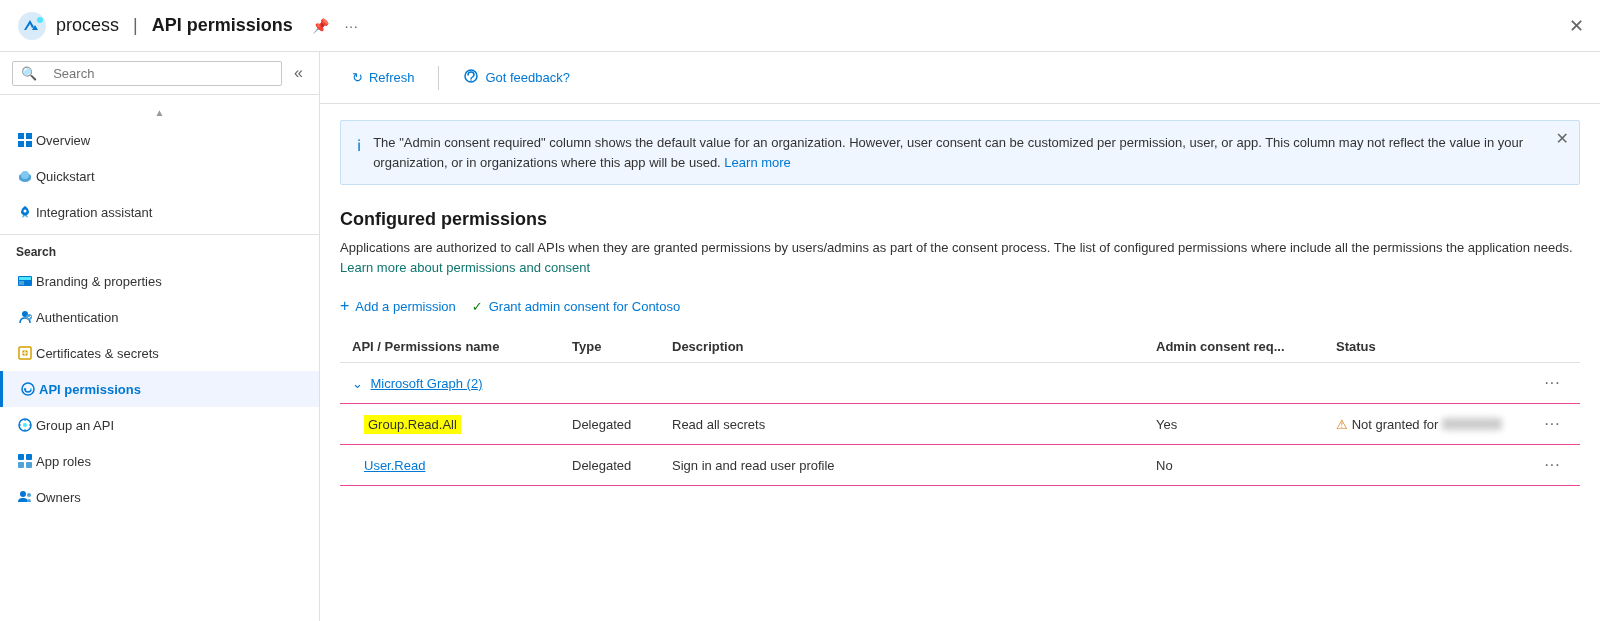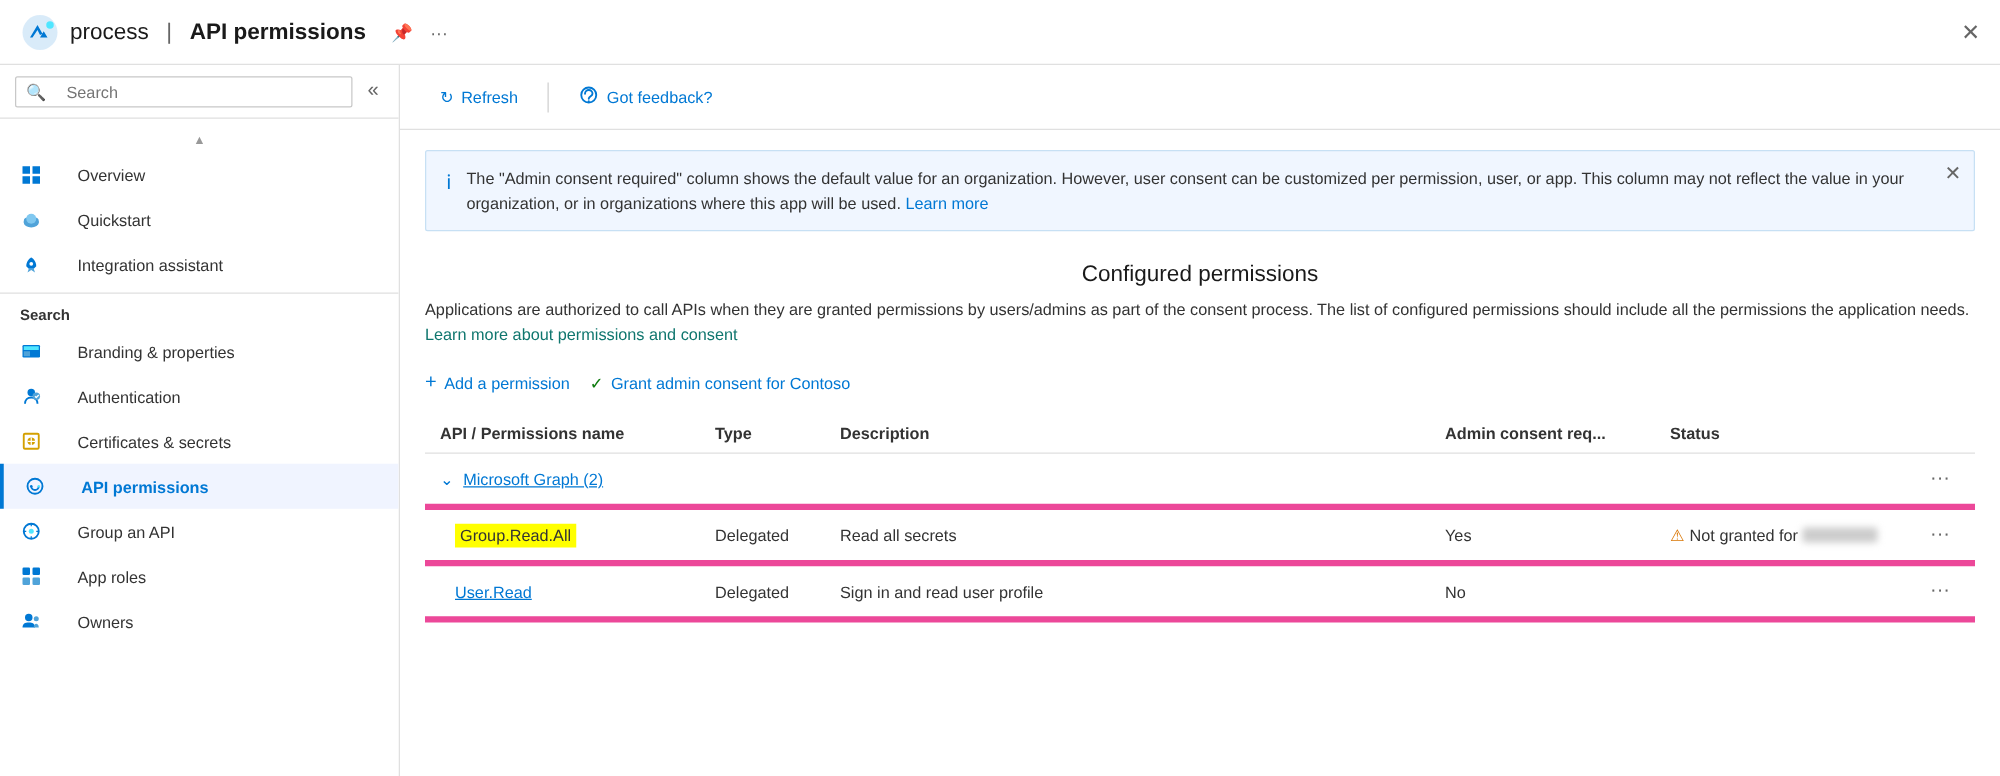--- a/index.html
+++ b/index.html
@@ -26,21 +26,21 @@
       flex: 1; display: flex; align-items: center; border: 1px solid #c8c8c8;
       border-radius: 2px; padding: 4px 8px; gap: 6px; background: #fff;
     }
     .sidebar-search input {
       border: none; outline: none; font-size: 13px; width: 100%; background: transparent; color: #c2410c; margin-left: 10px;
     }
     .sidebar-collapse { cursor: pointer; color: #666; font-size: 16px; padding: 4px; }
     .sidebar-scroll { overflow-y: auto; flex: 1; padding: 8px 0; }
 
     .sidebar-item {
-      display: flex; align-items: center; padding: 8px 16px; cursor: pointer; gap: 28px;
+      display: flex; align-items: center; padding: 8px 16px; cursor: pointer; gap: 2px;
       color: #333; font-size: 13px; min-height: 36px;
     }
     .sidebar-item.active { background: #f0f4ff; border-left: 3px solid #0078d4; font-weight: 600; }
     .sidebar-item.active .sidebar-item-label { color: #0078d4; }
     .sidebar-item-icon { width: 18px; height: 18px; display: flex; align-items: center; justify-content: center; flex-shrink: 0; }
 
     .sidebar-section-label {
       padding: 10px 16px 4px; font-size: 12px; font-weight: 700; color: #333; border-top: 1px solid #e0e0e0; margin-top: 4px;
     }
 
@@ -62,38 +62,38 @@
       margin: 16px 20px; padding: 12px 16px; background: #f0f6ff; border: 1px solid #c7e0f4;
       border-radius: 2px; display: flex; gap: 12px; align-items: flex-start; position: relative;
     }
     .info-banner-icon { color: #0078d4; font-size: 16px; flex-shrink: 0; margin-top: 1px; }
     .info-banner-text { font-size: 13px; color: #333; line-height: 1.5; }
     .info-banner-text a { color: #0078d4; text-decoration: none; }
     .info-banner-close { position: absolute; right: 10px; top: 8px; cursor: pointer; color: #666; font-size: 16px; }
 
     
     .permissions-section { padding: 8px 20px 16px; }
-    .section-title { font-size: 18px; font-weight: 400; color: #1a1a1a; margin-bottom: 8px; text-align: center; }
+    .section-title { font-size: 18px; font-weight: 700; color: #1a1a1a; margin-bottom: 8px; }
     .section-desc { font-size: 13px; color: #333; line-height: 1.5; margin-bottom: 16px; }
     .section-desc a { color: #0f766e; text-decoration: none; }
 
     
     .perm-actions { display: flex; align-items: center; gap: 16px; margin-bottom: 12px; }
     .perm-action-btn {
       display: flex; align-items: center; gap: 6px; cursor: pointer; background: transparent;
       border: none; color: #0078d4; font-size: 13px; padding: 4px 0;
     }
 
     
     .perm-table { width: 100%; border-collapse: collapse; }
     .perm-table th {
       text-align: left; padding: 8px 12px; font-size: 13px; font-weight: 600; color: #333;
       border-bottom: 1px solid #e0e0e0; background: #fff;
     }
-    .perm-table td { padding: 8px 12px; font-size: 13px; border-bottom: 5px solid #ec4899; vertical-align: middle; }
+    .perm-table td { padding: 8px 12px; font-size: 13px; border-bottom: 1px solid #ec4899; vertical-align: middle; }
 
     .group-row td { font-weight: 400; }
 
     .highlighted { background: #ffff00 !important; padding: 2px 4px; }
     .link-text { color: #0078d4; cursor: pointer; }
 
     .warning-icon { color: #d97706; margin-right: 4px; }
     .status-cell { display: flex; align-items: center; }
 
     .more-btn {
@@ -296,21 +296,21 @@
       <div class="info-banner-text">
         <span>The "Admin consent required" column shows the default value for an organization. However, user consent can be customized per permission, user, or app. This column may not reflect the value in your organization, or in organizations where this app will be used.</span>
         <a href="#">Learn more</a>
       </div>
       <span class="info-banner-close">✕</span>
     </div>
 
     <div class="permissions-section">
       <div class="section-title">Configured permissions</div>
       <div class="section-desc">
-        <span>Applications are authorized to call APIs when they are granted permissions by users/admins as part of the consent process. The list of configured permissions should include all the permissions the application needs.</span>
+        <span>Applications are authorized to call APIs when they are granted permissions by users/admins as part of the consent process. The list of configured permissions where include all the permissions the application needs.</span>
         <a href="#">Learn more about permissions and consent</a>
       </div>
 
       <div class="perm-actions">
         <button class="perm-action-btn">
           <span style="font-size:16px;">+</span>
           <span>Add a permission</span>
         </button>
         <button class="perm-action-btn">
           <span style="color:#107c10;">✓</span>

